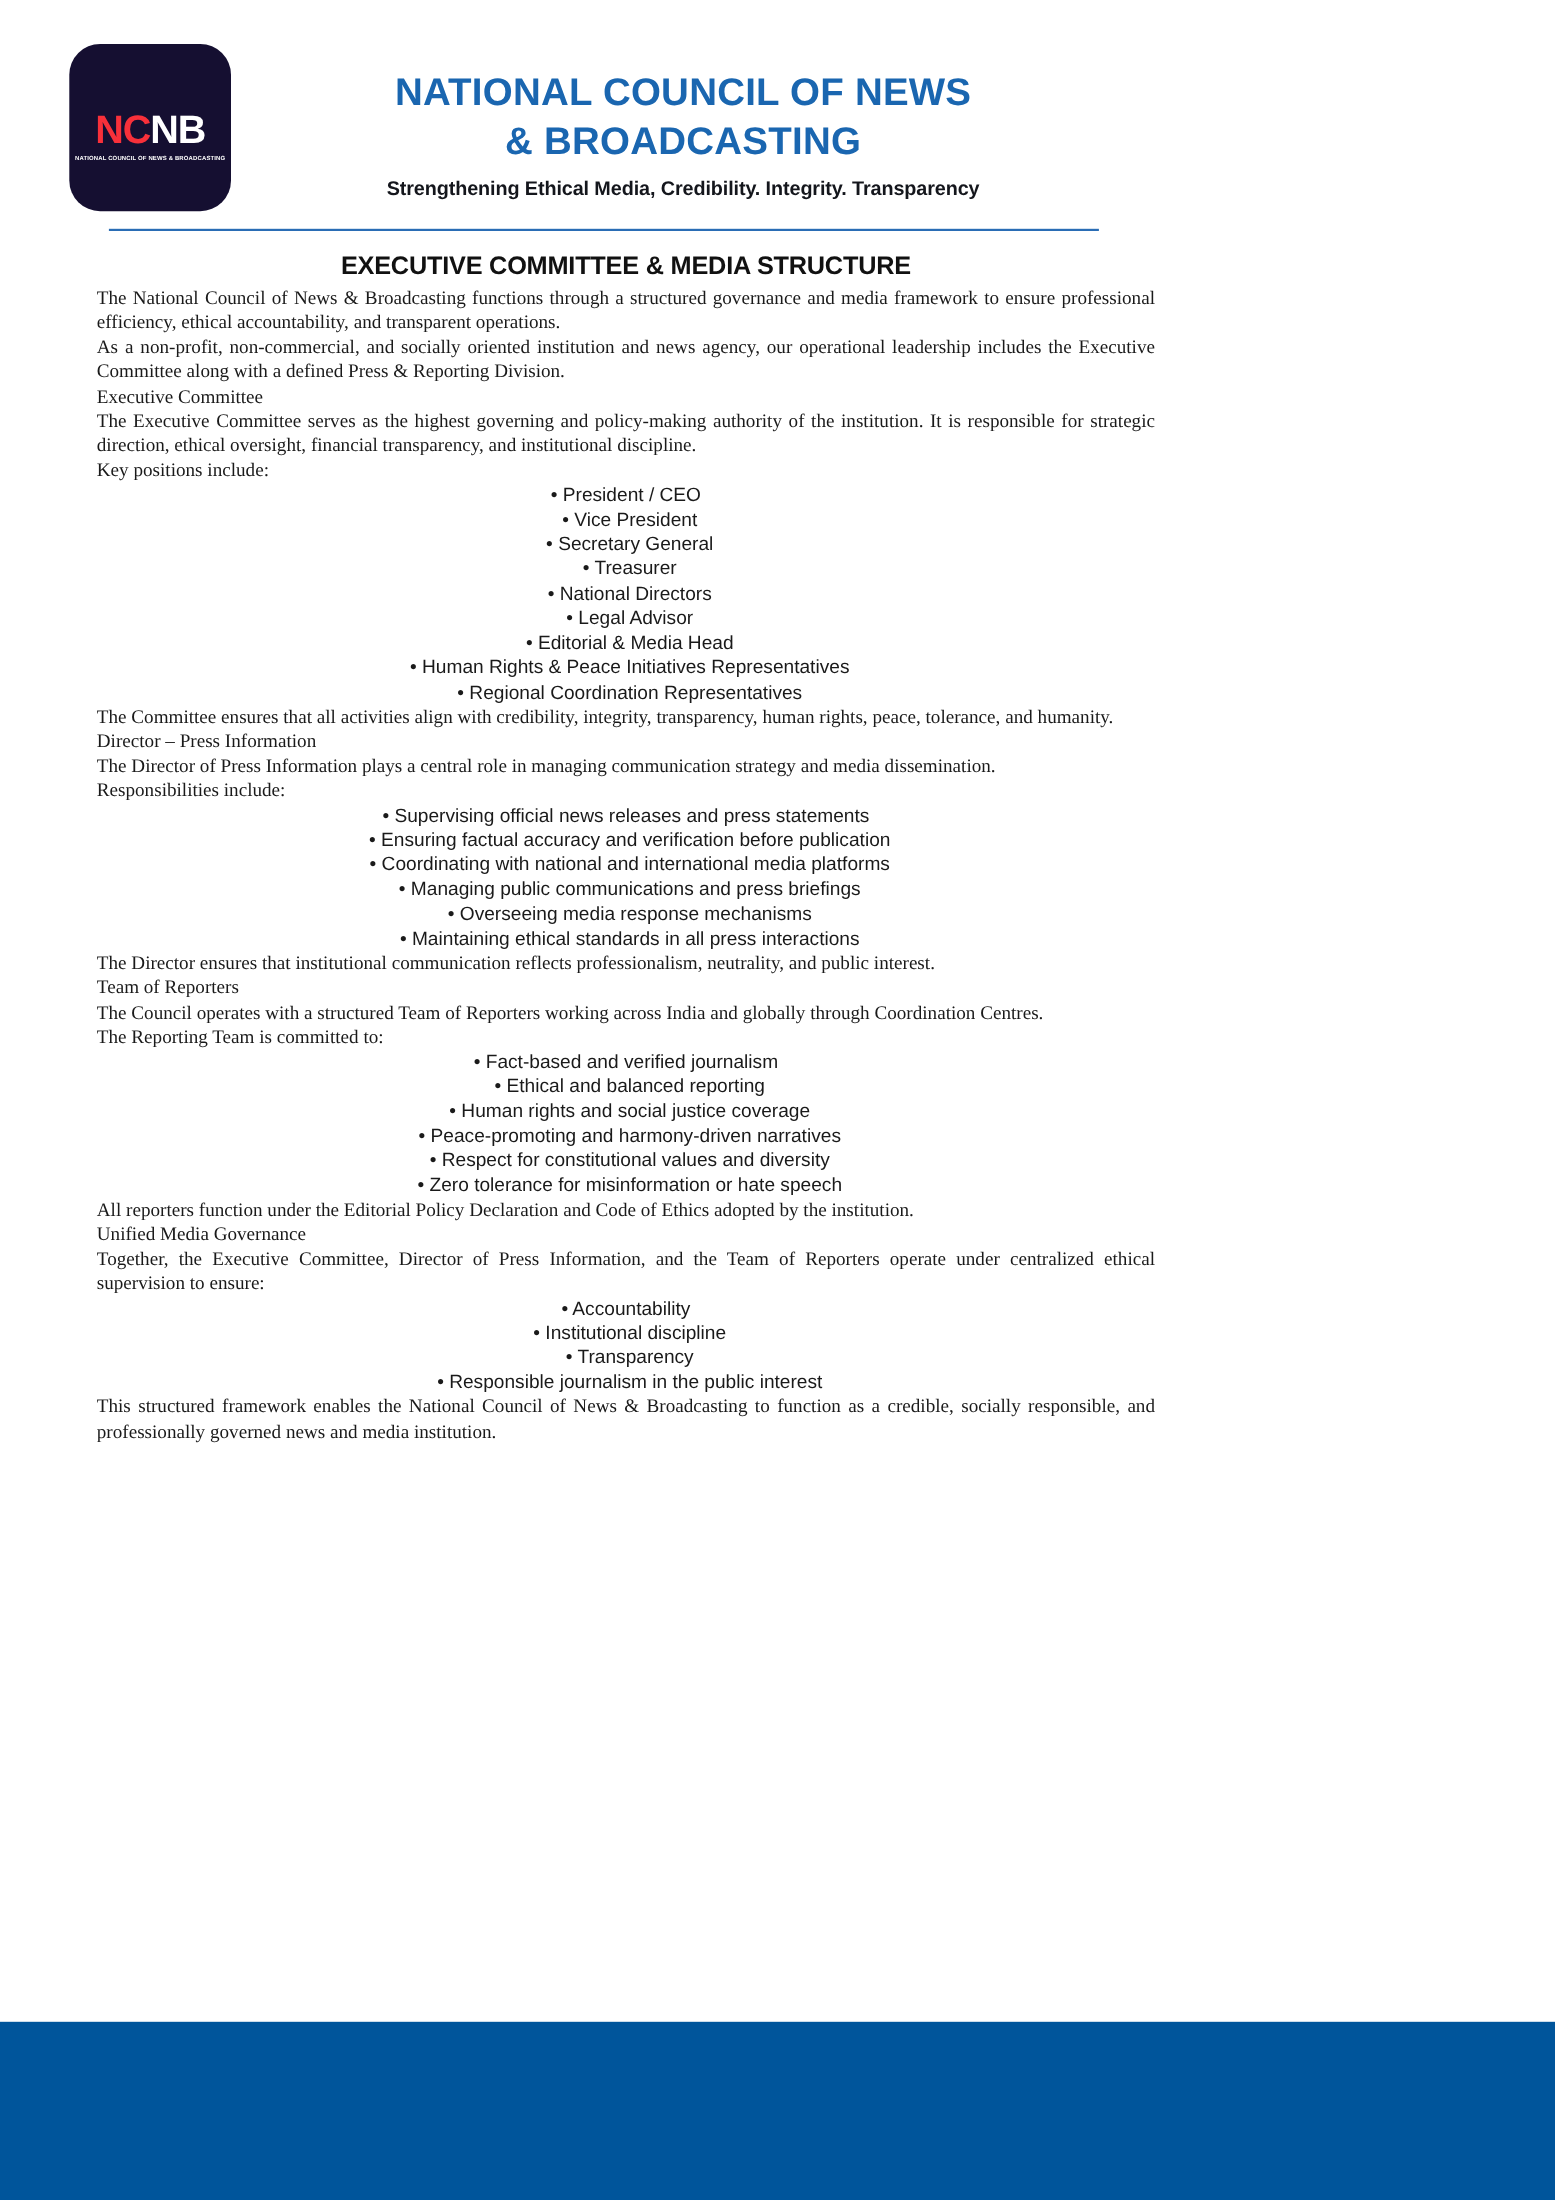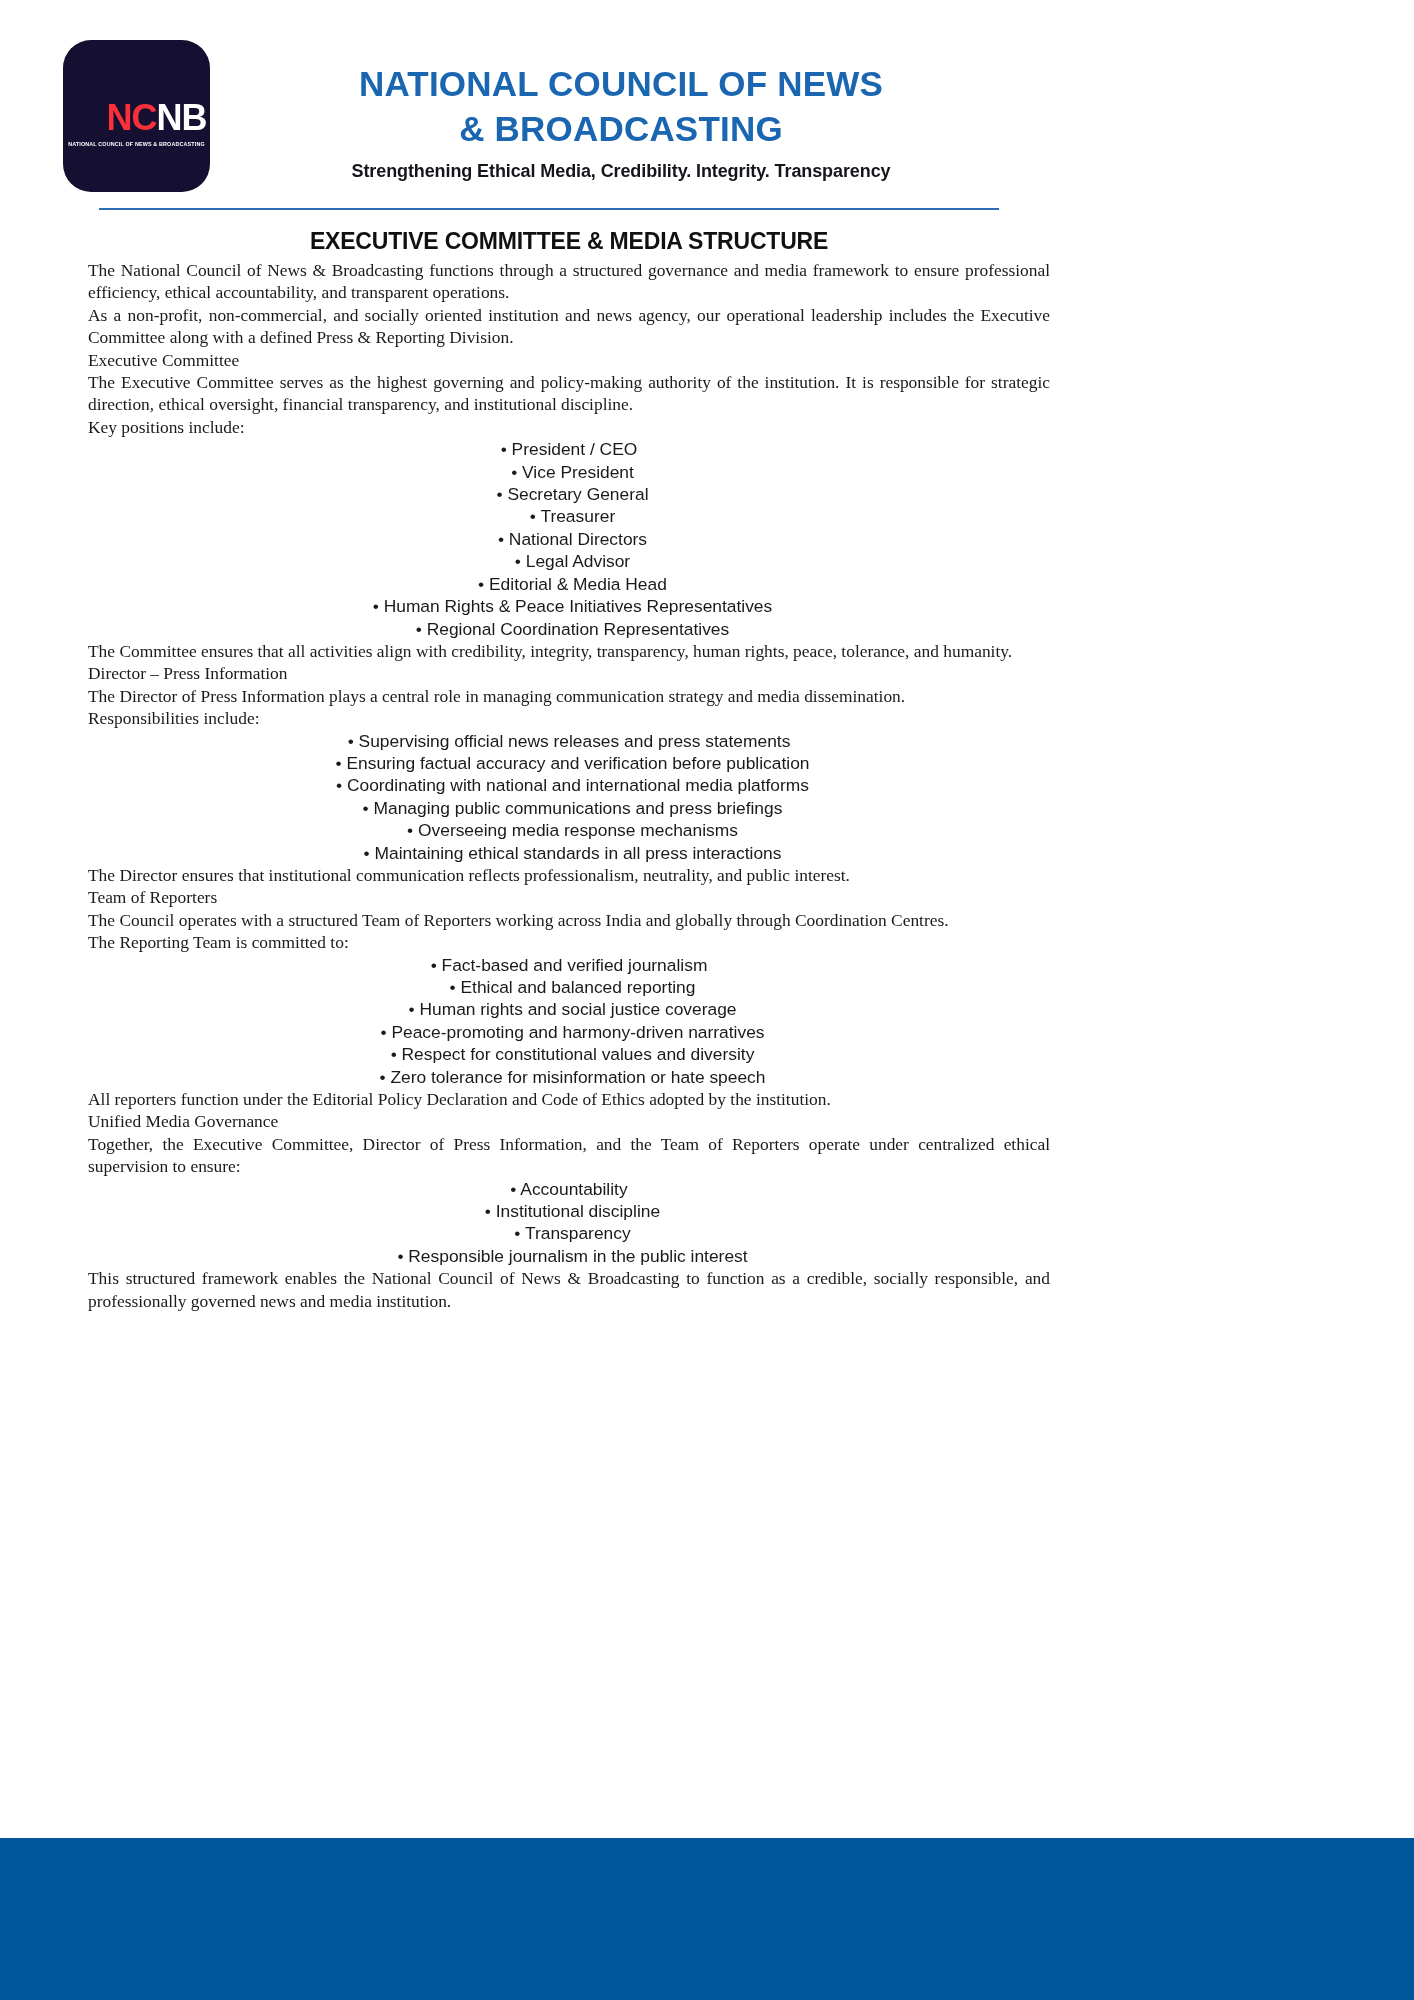--- a/index.html
+++ b/index.html
@@ -38,21 +38,20 @@
     left: 0;
     top: 60px;
     width: 147px;
     text-align: center;
     font-family: "Liberation Sans", sans-serif;
     font-weight: 700;
     font-size: 36px;
     letter-spacing: -1px;
     line-height: 1;
     white-space: nowrap;
-    padding-left: 20px;
   }
   .logo-nc { color: #f8303a; }
   .logo-nb { color: #ffffff; }
   .logo-subtext {
     position: absolute;
     left: 0;
     top: 101px;
     width: 147px;
     text-align: center;
     color: #ffffff;

